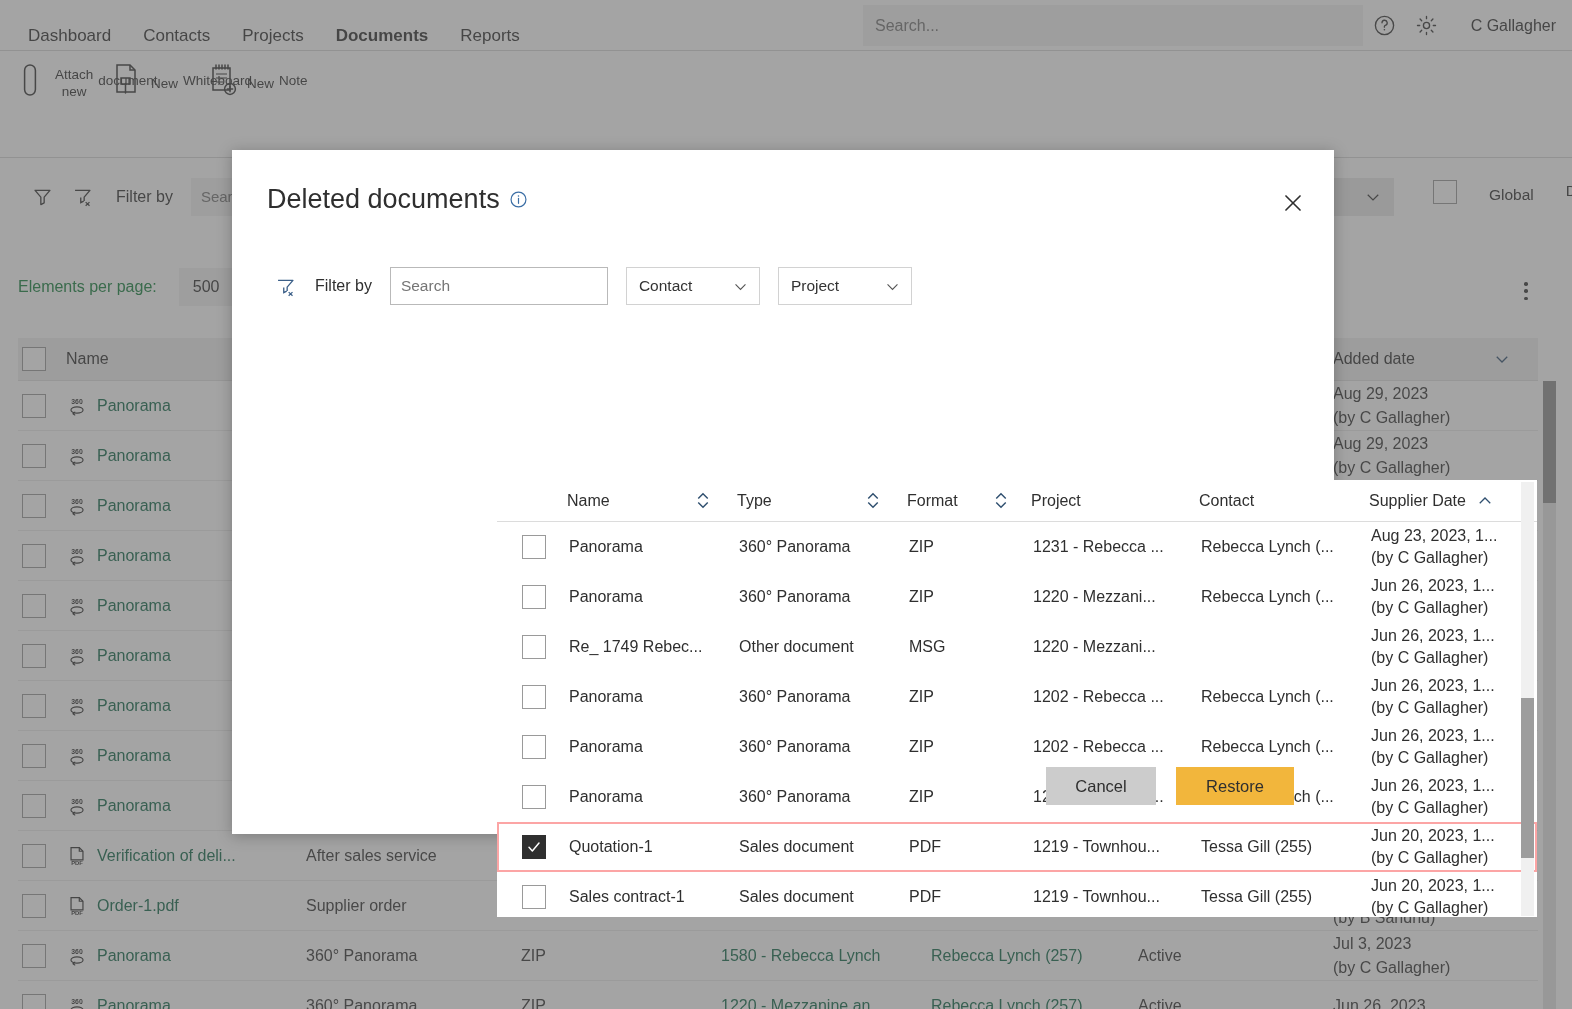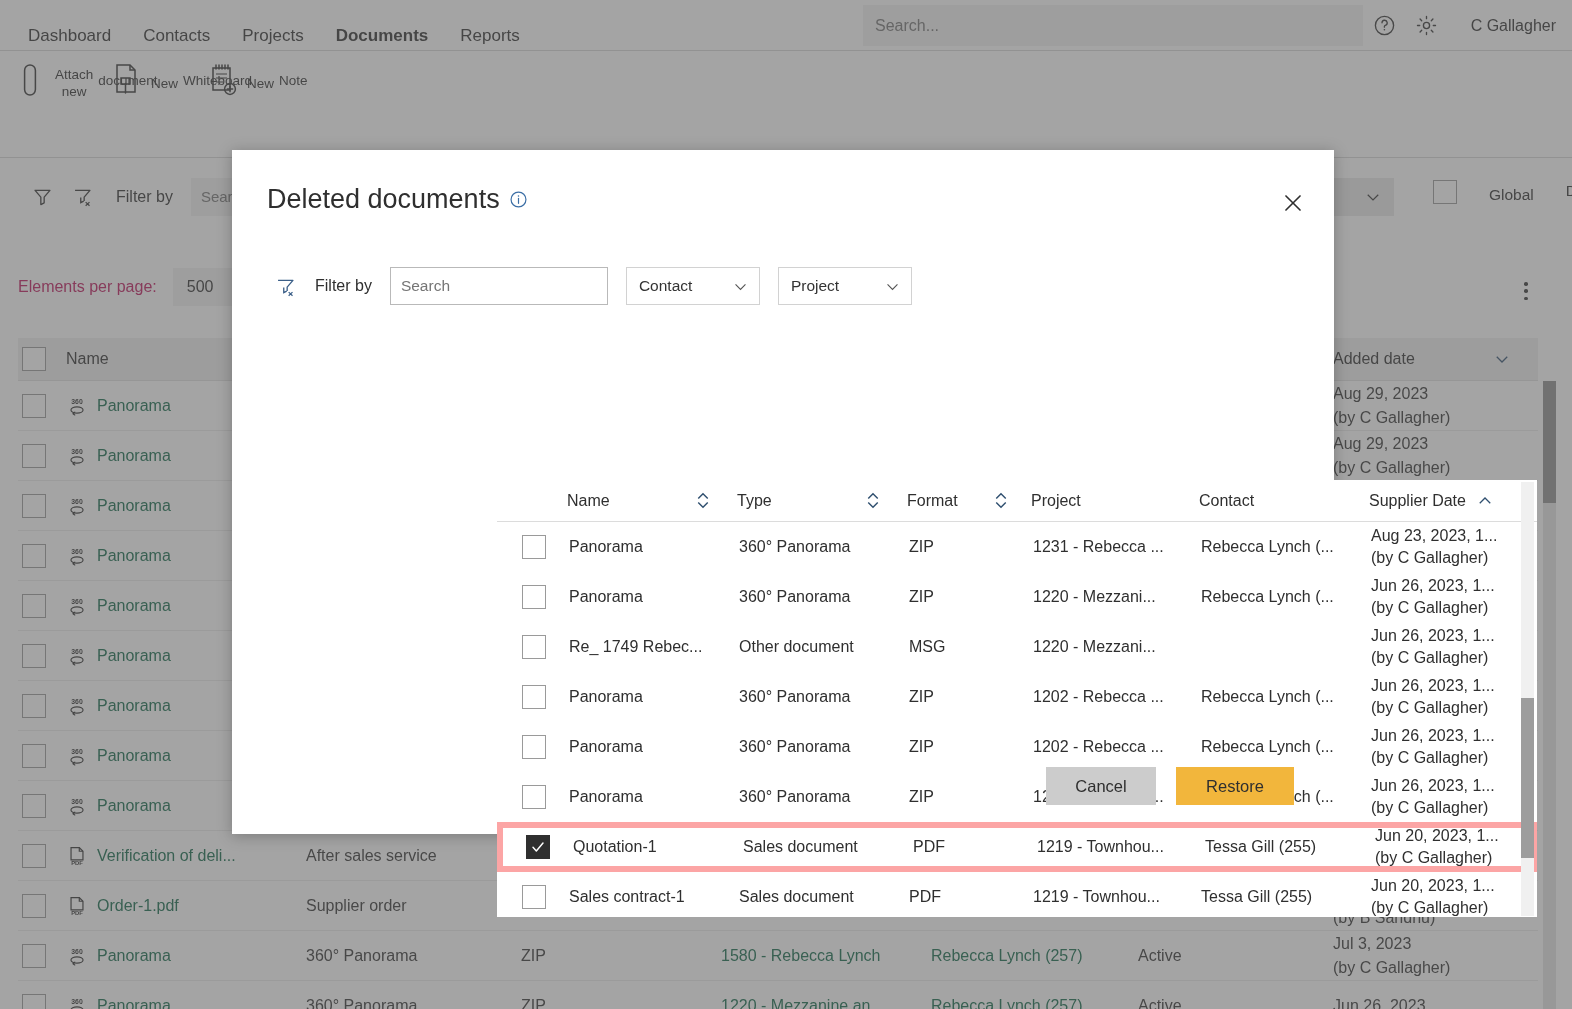--- a/index.html
+++ b/index.html
@@ -91,21 +91,21 @@
     padding-right: 12px; cursor: pointer;
   }
   #global-docs {
     position: absolute; left: 1405px; top: 180px; width: 130px;
     display: flex; align-items: flex-start;
   }
   #global-docs .gd-label { font-size: 15.5px; color: #2f2f2f; line-height: 22px; margin-left: 32px; }
 
   
   #epp-row { position: absolute; top: 268px; left: 18px; display: flex; align-items: center; }
-  #epp-label { font-size: 16px; color: #be185d; margin-right: 16px; }
+  #epp-label { font-size: 16px; color: #15803d; margin-right: 22px; }
   #epp-select {
     width: 96px; height: 38px; background: #f1f1f1;
     display: flex; align-items: center; padding-left: 14px; cursor: pointer; position: relative;
   }
   #epp-select .epp-val { font-size: 16px; color: #2f2f2f; }
   #kebab-btn {
     position: absolute; right: 34px; top: 278px; width: 24px; height: 26px;
     display: flex; flex-direction: column; align-items: center; justify-content: space-between;
     padding: 4px 0; cursor: pointer;
   }
@@ -178,21 +178,21 @@
   
   #m-table { position: absolute; left: 265px; top: 330px; width: 1040px; }
   #m-thead {
     height: 42px; display: flex; align-items: center; border-bottom: 1px solid #dcdcdc;
     background: #fff;
   }
   .m-row {
     height: 50px; display: flex; align-items: center; background: #fff;
     border: 2px solid transparent;
   }
-  .m-row.selected { border: 6px solid #fca5a5; align-items: center; }
+  .m-row.selected { border: 2px solid #fca5a5; align-items: center; }
   .m-c-chk { width: 70px; display: flex; align-items: center; justify-content: center; }
   .m-c-name { width: 170px; font-size: 16px; color: #2f2f2f; white-space: nowrap; overflow: hidden; }
   .m-c-type { width: 170px; font-size: 16px; color: #2f2f2f; }
   .m-c-format { width: 124px; font-size: 16px; color: #2f2f2f; }
   .m-c-project { width: 168px; font-size: 16px; color: #2f2f2f; white-space: nowrap; overflow: hidden; }
   .m-c-contact { width: 170px; font-size: 16px; color: #2f2f2f; white-space: nowrap; overflow: hidden; }
   .m-c-date { width: 150px; font-size: 16px; color: #2f2f2f; line-height: 22px; }
   .m-hdr-cell { display: flex; align-items: center; }
   .m-hdr-cell .m-hdr-text { font-size: 16px; color: #2f2f2f; }
   .sort-ico { margin-left: auto; margin-right: 26px; display: flex; }

